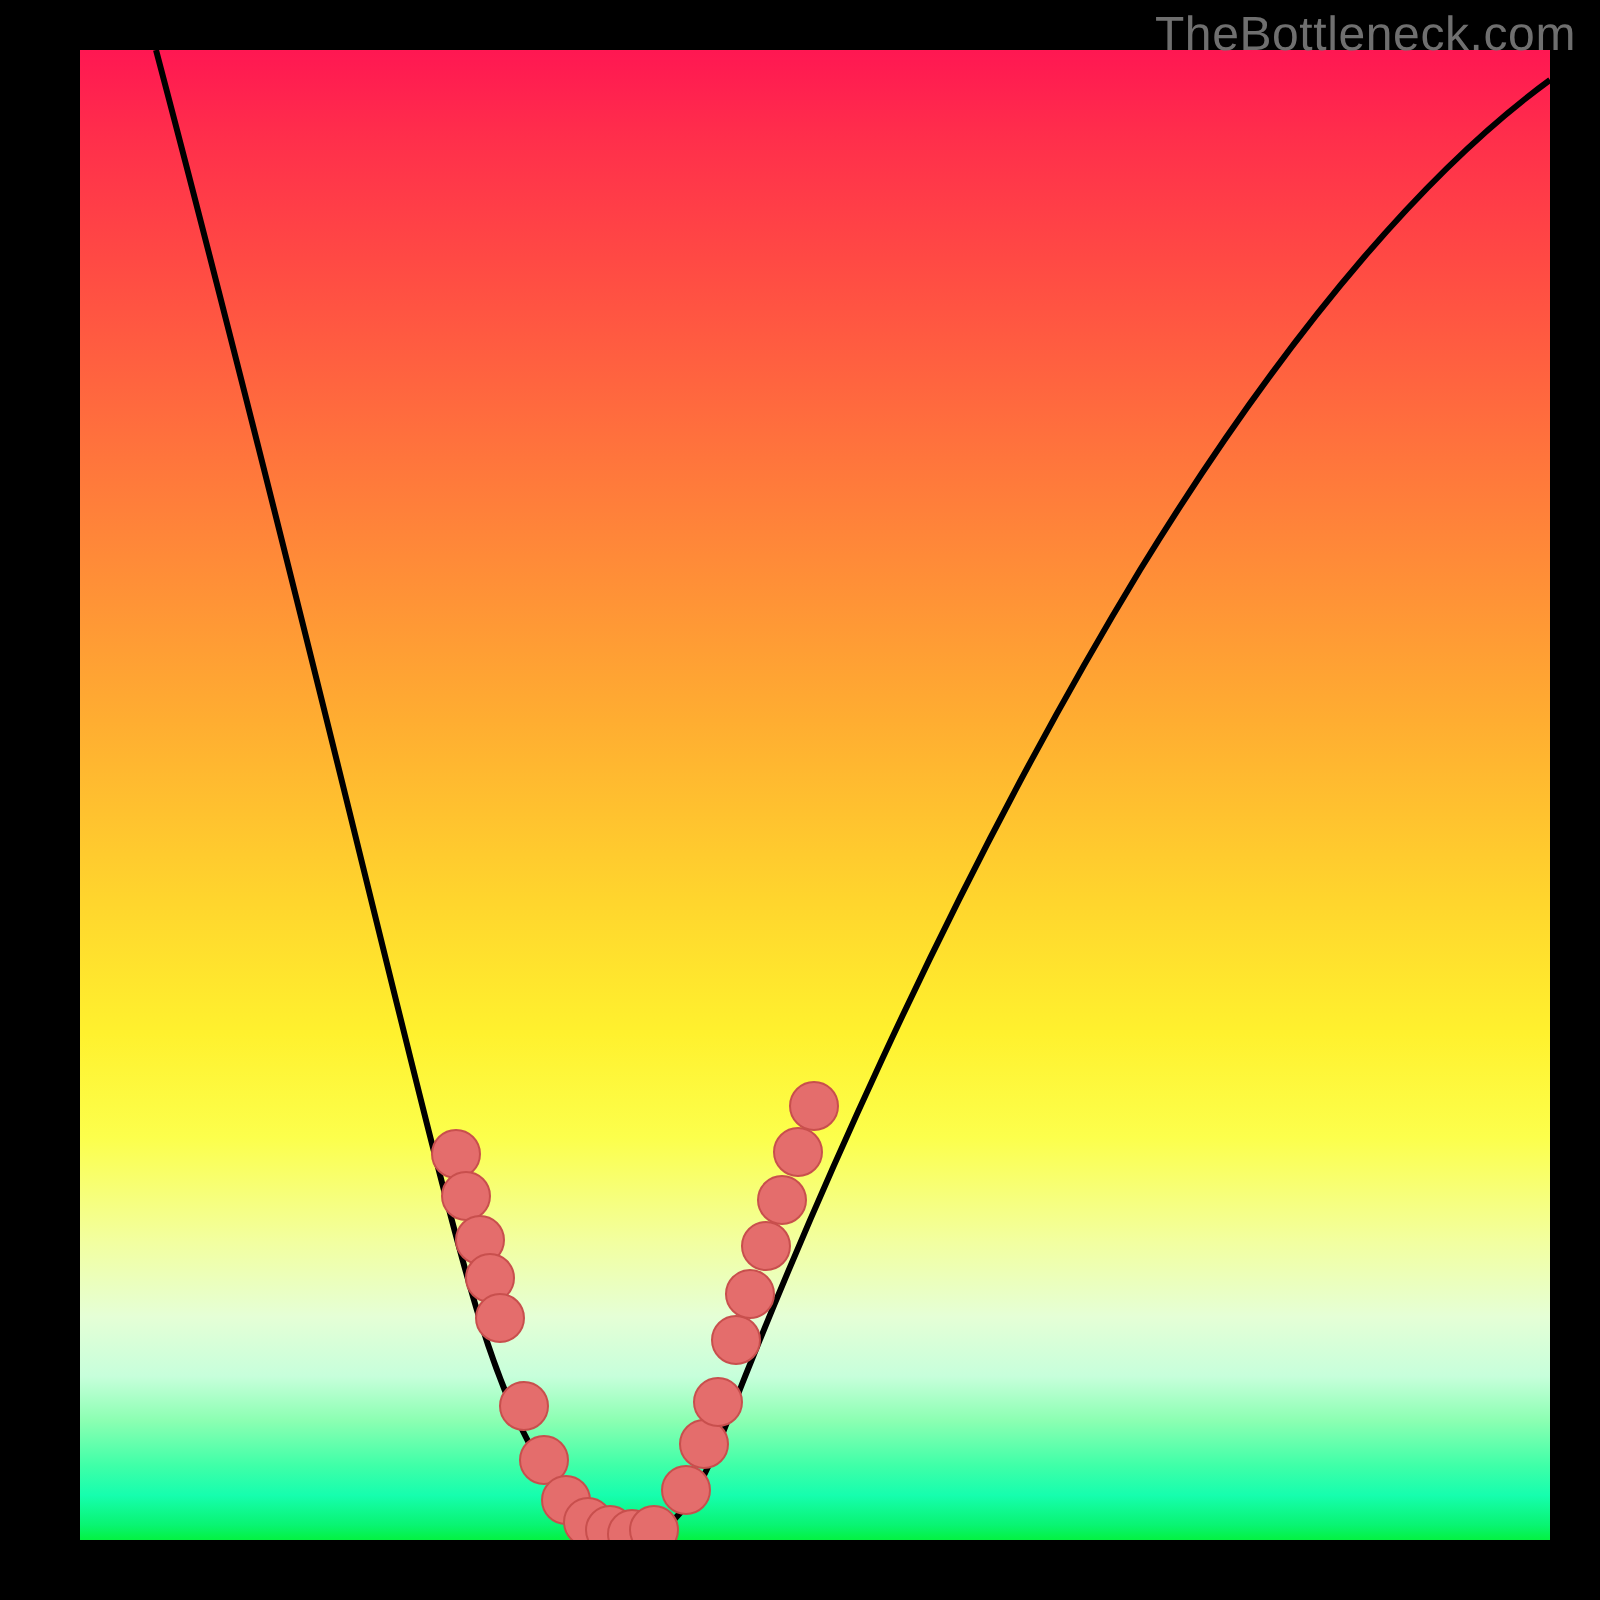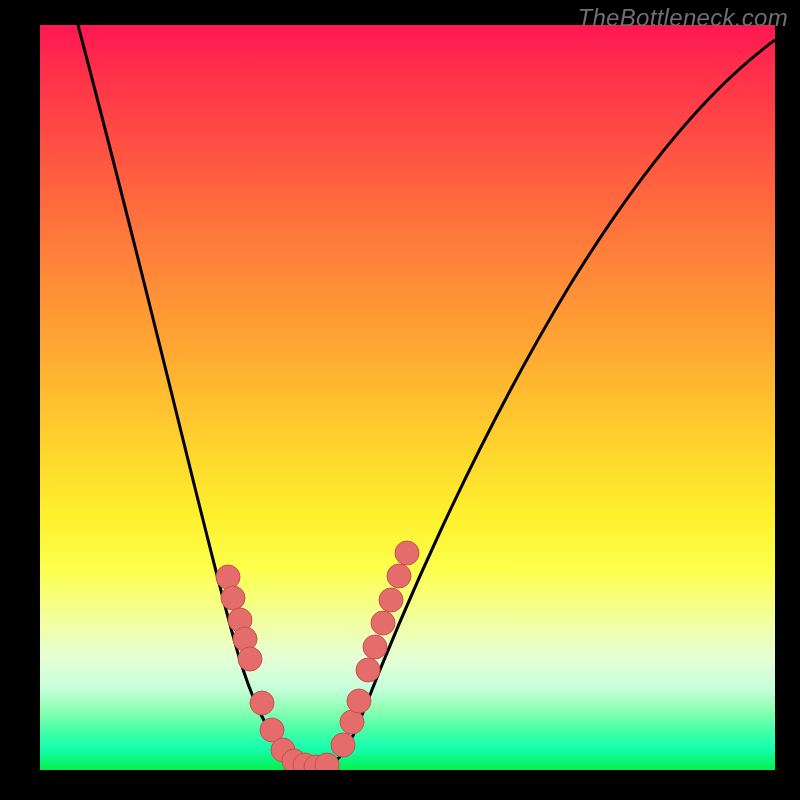--- a/index.html
+++ b/index.html
@@ -8,21 +8,20 @@
     width: 800px;
     height: 800px;
     overflow: hidden;
     background: #000;
   }
   .frame {
     position: relative;
     width: 800px;
     height: 800px;
     background: #000;
-    font-style: italic;
   }
   .plot-area {
     position: absolute;
     left: 40px;
     top: 25px;
     width: 735px;
     height: 745px;
     background: linear-gradient(
       to bottom,
       #ff1752 0%,

